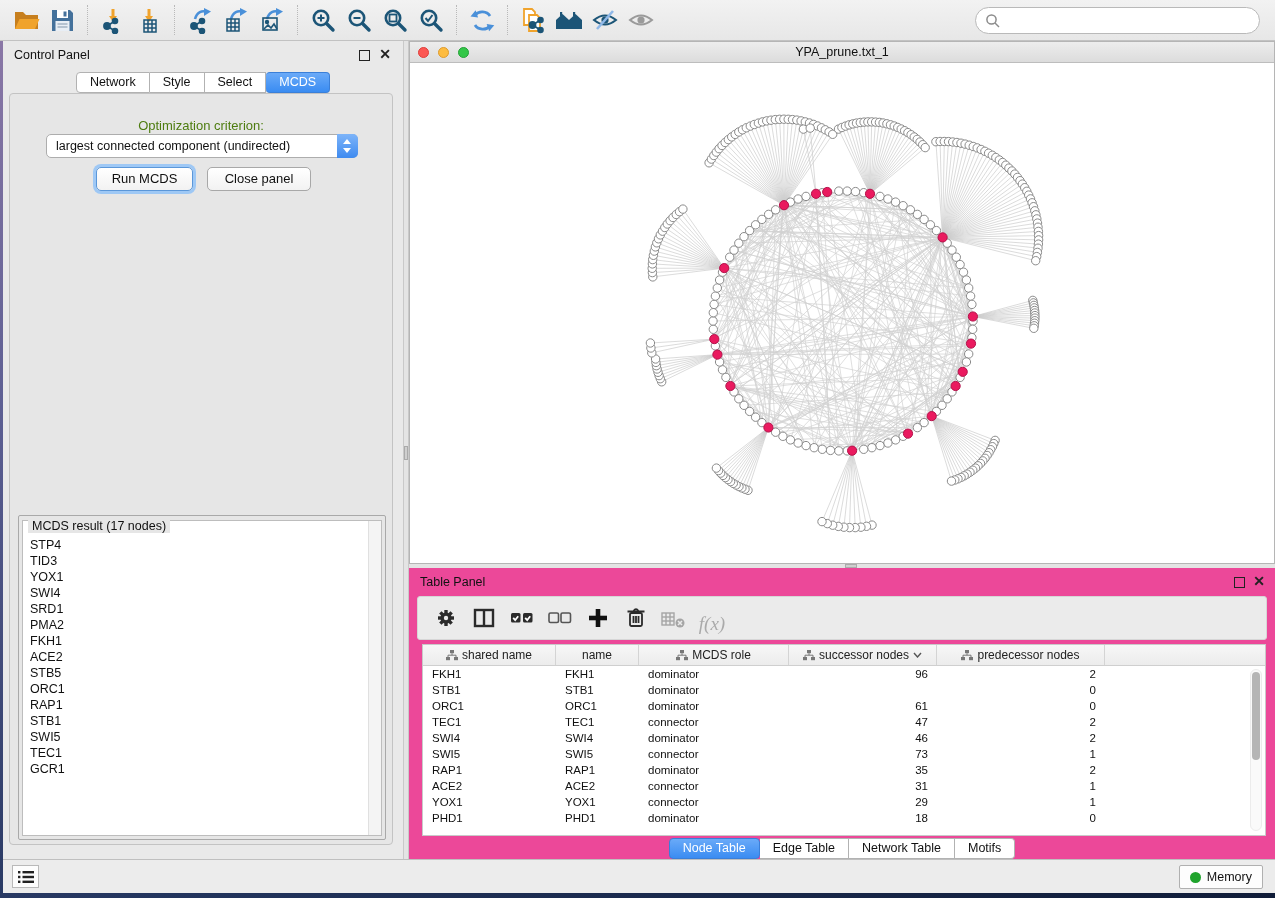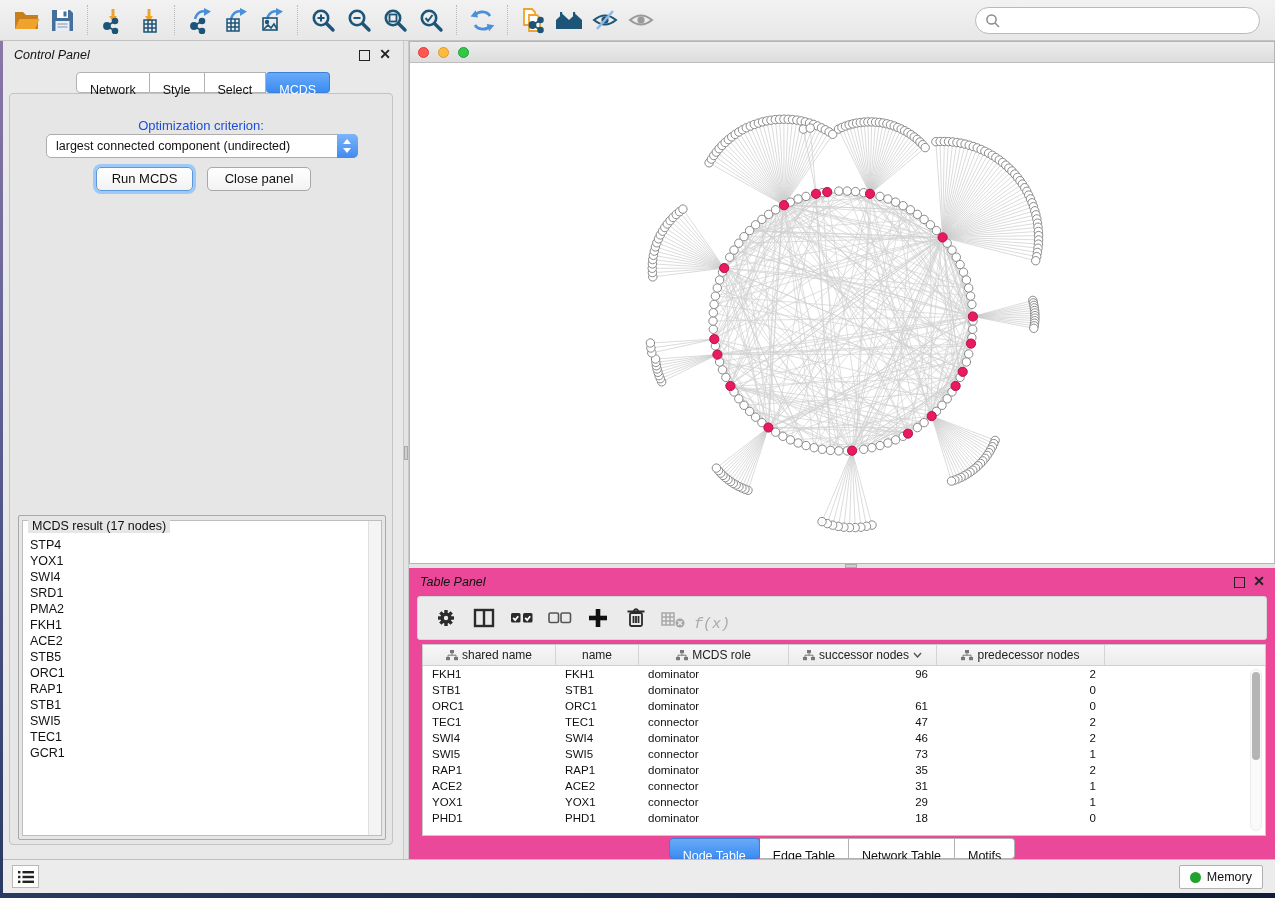--- a/index.html
+++ b/index.html
@@ -21,31 +21,31 @@
     position:absolute; right:15px; top:7px; width:285px; height:27px;
     background:#fff; border:1px solid #b9b9b9; border-radius:14px;
     display:flex; align-items:center; padding-left:9px;
   }
   #search-input { border:none; outline:none; flex:1; height:20px; font-size:12px; background:transparent; }
   
   #main { position:absolute; left:3px; top:41px; width:1272px; height:818px; background:#e9e9e9; }
   
   #control-panel { position:absolute; left:0; top:0; width:400px; height:818px; background:#e9e9e9; }
   .panel-title-row { position:absolute; left:0; top:0; right:0; height:26px; }
-  .panel-title { position:absolute; left:11px; top:7px; font-size:12.5px; color:#111;font-style:italic; }
+  .panel-title { position:absolute; left:11px; top:7px; font-size:12.5px; color:#111; }
   .float-btn { position:absolute; width:11px; height:11px; border:1.6px solid #222; top:9px; background:transparent; }
   .close-btn { position:absolute; top:5px; font-size:14px; font-weight:bold; color:#222; line-height:16px; }
   #cp-float { right:33px; } #cp-close { right:12px; }
   #cp-tabs { position:absolute; left:0; top:31px; width:100%; display:flex; justify-content:center; z-index:3; }
-  .tab { height:21px; line-height:19px; padding:8px 13px; background:#fff; border:1px solid #b2b2b2; border-left:none; font-size:12.5px; color:#111; cursor:default; }
+  .tab { height:21px; line-height:19px; padding:0 13px; background:#fff; border:1px solid #b2b2b2; border-left:none; font-size:12.5px; color:#111; cursor:default; }
   .tab:first-child { border-left:1px solid #b2b2b2; border-radius:4px 0 0 4px; }
   .tab:last-child { border-radius:0 4px 4px 0; }
   .tab.selected { background:linear-gradient(#6aaaf8,#3a8cf2); color:#fff; border-color:#3a7fd8; border-radius:4px; }
   #cp-content { position:absolute; left:6px; top:52px; width:384px; height:752px; background:#e6e6e6; border:1px solid #c3c3c3; border-radius:4px; }
-  #opt-label { position:absolute; left:0; top:24px; width:100%; text-align:center; font-size:13px; color:#1d4ed8; }
+  #opt-label { position:absolute; left:0; top:24px; width:100%; text-align:center; font-size:13px; color:#4d7c0f; }
   #criterion-combo { position:absolute; left:36px; top:40px; width:312px; height:24px; background:#fff; border:1px solid #adadad; border-radius:5px; display:flex; align-items:center; }
   #criterion-value { flex:1; padding-left:9px; font-size:12.5px; white-space:nowrap; }
   #combo-stepper { width:21px; height:24px; margin-right:-1px; border-radius:0 5px 5px 0; background:linear-gradient(#7db4f9,#3f8bf0); position:relative; }
   #combo-stepper:before { content:""; position:absolute; left:6px; top:5px; border-left:4.5px solid transparent; border-right:4.5px solid transparent; border-bottom:5px solid #fff; }
   #combo-stepper:after { content:""; position:absolute; left:6px; bottom:5px; border-left:4.5px solid transparent; border-right:4.5px solid transparent; border-top:5px solid #fff; }
   .push-btn { position:absolute; top:73px; height:24px; background:linear-gradient(#ffffff,#f2f2f2); border:1px solid #a8a8a8; border-radius:5px; font-size:13px; text-align:center; line-height:22px; cursor:default; }
   #run-btn { left:86px; width:97px; box-shadow:0 0 0 3px #9ec8f5; border-color:#5b97d9; }
   #closepanel-btn { left:197px; width:104px; }
   #mcds-group { position:absolute; left:8px; top:421px; width:368px; height:325px; }
   #mcds-legend { position:absolute; left:10px; top:-7px; background:#e6e6e6; padding:0 4px; font-size:12.5px; color:#111; z-index:2;margin-top:11px; }
@@ -80,21 +80,21 @@
   .td { overflow:hidden; white-space:nowrap; padding:0 9px; }
   .num { text-align:right; }
   #table-vscroll { position:absolute; right:3px; top:24px; width:12px; bottom:4px; background:#fafafa; border:1px solid #ececec; border-radius:6px; }
   #table-vthumb { position:absolute; left:1px; top:2px; width:8px; height:88px; background:#b5b5b5; border-radius:5px; }
   #tp-tabs { position:absolute; left:0; right:0; top:270px; display:flex; justify-content:center; }
   
   #status-bar { position:absolute; left:3px; top:859px; width:1272px; height:34px; background:#ececec; border-top:1px solid #bfbfbf; }
   #list-btn { position:absolute; left:9px; top:5px; width:27px; height:23px; background:#fdfdfd; border:1px solid #b9b9b9; display:flex; align-items:center; justify-content:center; }
   #memory-btn { position:absolute; right:12px; top:5px; height:24px; background:#fdfdfd; border:1px solid #b0b0b0; border-radius:2px; display:flex; align-items:center; gap:6px; padding:0 10px; font-size:12.5px; }
   #memory-dot { width:11px; height:11px; border-radius:50%; background:#1fa32c; }
-  .fx-label { font-family:Liberation Mono, monospace; font-style:italic; font-size:15px; color:#aaa;margin-top:12px; }
+  .fx-label { font-family:Liberation Serif, serif; font-style:italic; font-size:19px; color:#aaa;margin-top:12px; }
 </style>
 </head>
 <body>
 
 <div id="toolbar">
   <div id="toolbar-icons" style="display:flex;align-items:center;">
       <div class="tb-icon">
         <svg width="27" height="27" viewBox="0 0 27 27">
           <path d="M2 5 h8 l3 3 h12 v14 h-23 z" fill="#c77f1e"></path>
           <path d="M2 22 l4.5-10 h20 l-4.5 10 z" fill="#f0a32c"></path>
@@ -297,20 +297,21 @@
       </div>
       <div class="push-btn" id="run-btn">Run MCDS</div>
       <div class="push-btn" id="closepanel-btn">Close panel</div>
       <div id="mcds-group">
         <div id="mcds-border"></div>
         <span id="mcds-legend">MCDS result (17 nodes)</span>
         <div id="mcds-list">
           <div id="mcds-items">
               <div class="mcds-item">PHD1</div>
               <div class="mcds-item">STP4</div>
+              <div class="mcds-item">TID3</div>
               <div class="mcds-item">YOX1</div>
               <div class="mcds-item">SWI4</div>
               <div class="mcds-item">SRD1</div>
               <div class="mcds-item">PMA2</div>
               <div class="mcds-item">FKH1</div>
               <div class="mcds-item">ACE2</div>
               <div class="mcds-item">STB5</div>
               <div class="mcds-item">ORC1</div>
               <div class="mcds-item">RAP1</div>
               <div class="mcds-item">STB1</div>
@@ -326,20 +327,21 @@
 
   <div id="v-splitter">
       <div id="v-handle"></div>
     </div>
 
   <div id="network-window">
     <div id="net-titlebar">
       <div class="light" id="light-red"></div>
       <div class="light" id="light-yellow"></div>
       <div class="light" id="light-green"></div>
+      <div id="net-title">YPA_prune.txt_1</div>
     </div>
     <div id="net-canvas">
       <svg id="graph-svg" width="864" height="500" viewBox="0 0 864 500">
           <g stroke="#9a9a9a" stroke-width="0.7" opacity="0.45">
             <line x1="374.0" y1="142.2" x2="319.7" y2="194.2"></line>
             <line x1="374.0" y1="142.2" x2="303.3" y2="249.7"></line>
             <line x1="374.0" y1="142.2" x2="542.0" y2="187.1"></line>
             <line x1="374.0" y1="142.2" x2="388.1" y2="136.0"></line>
             <line x1="374.0" y1="142.2" x2="428.8" y2="128.1"></line>
             <line x1="374.0" y1="142.2" x2="380.4" y2="139.1"></line>

